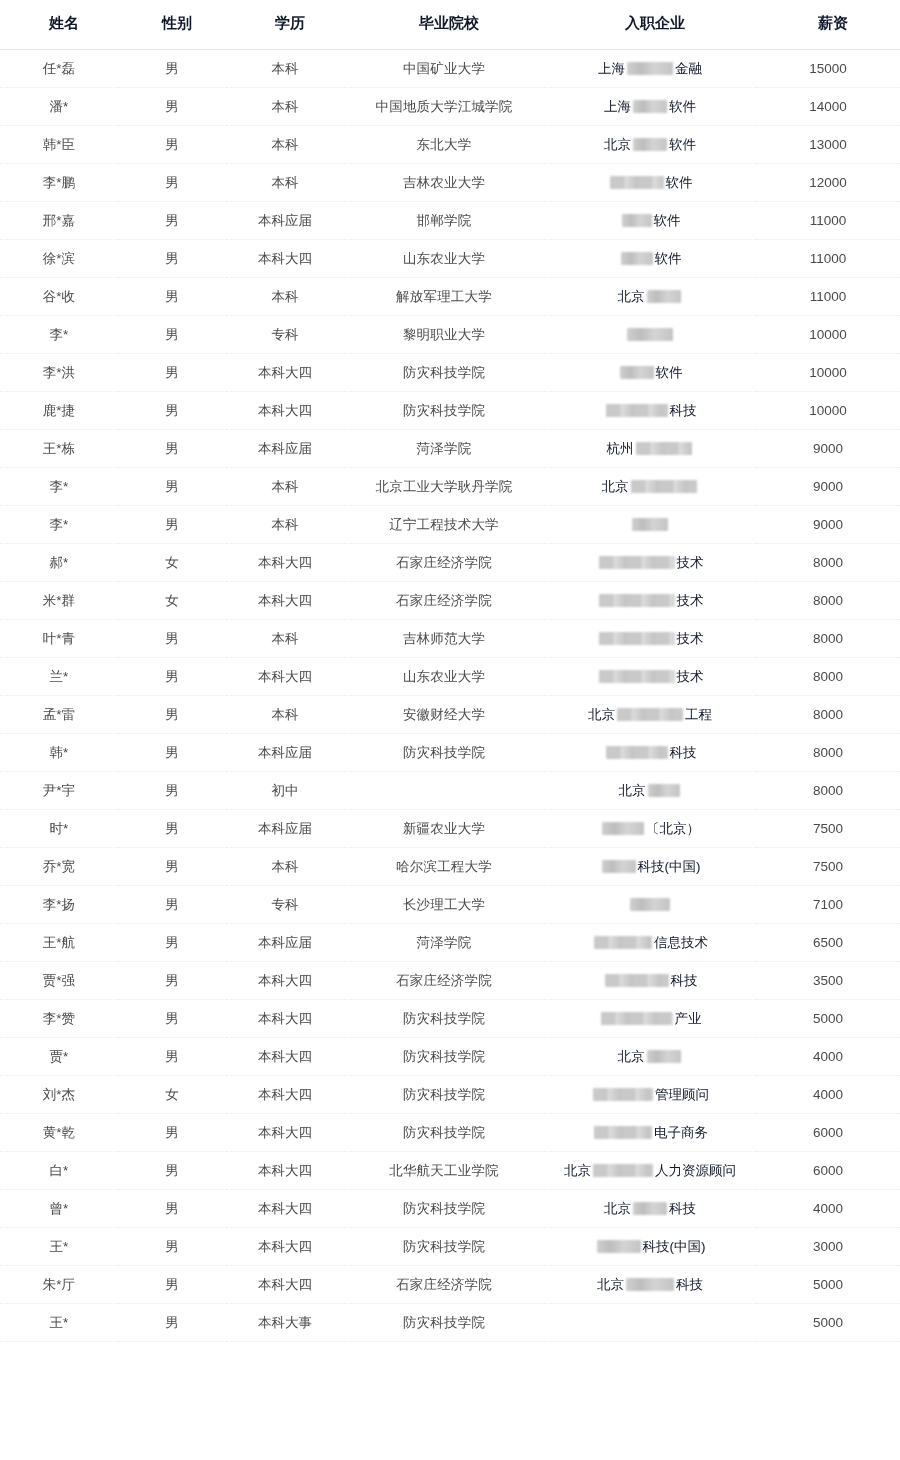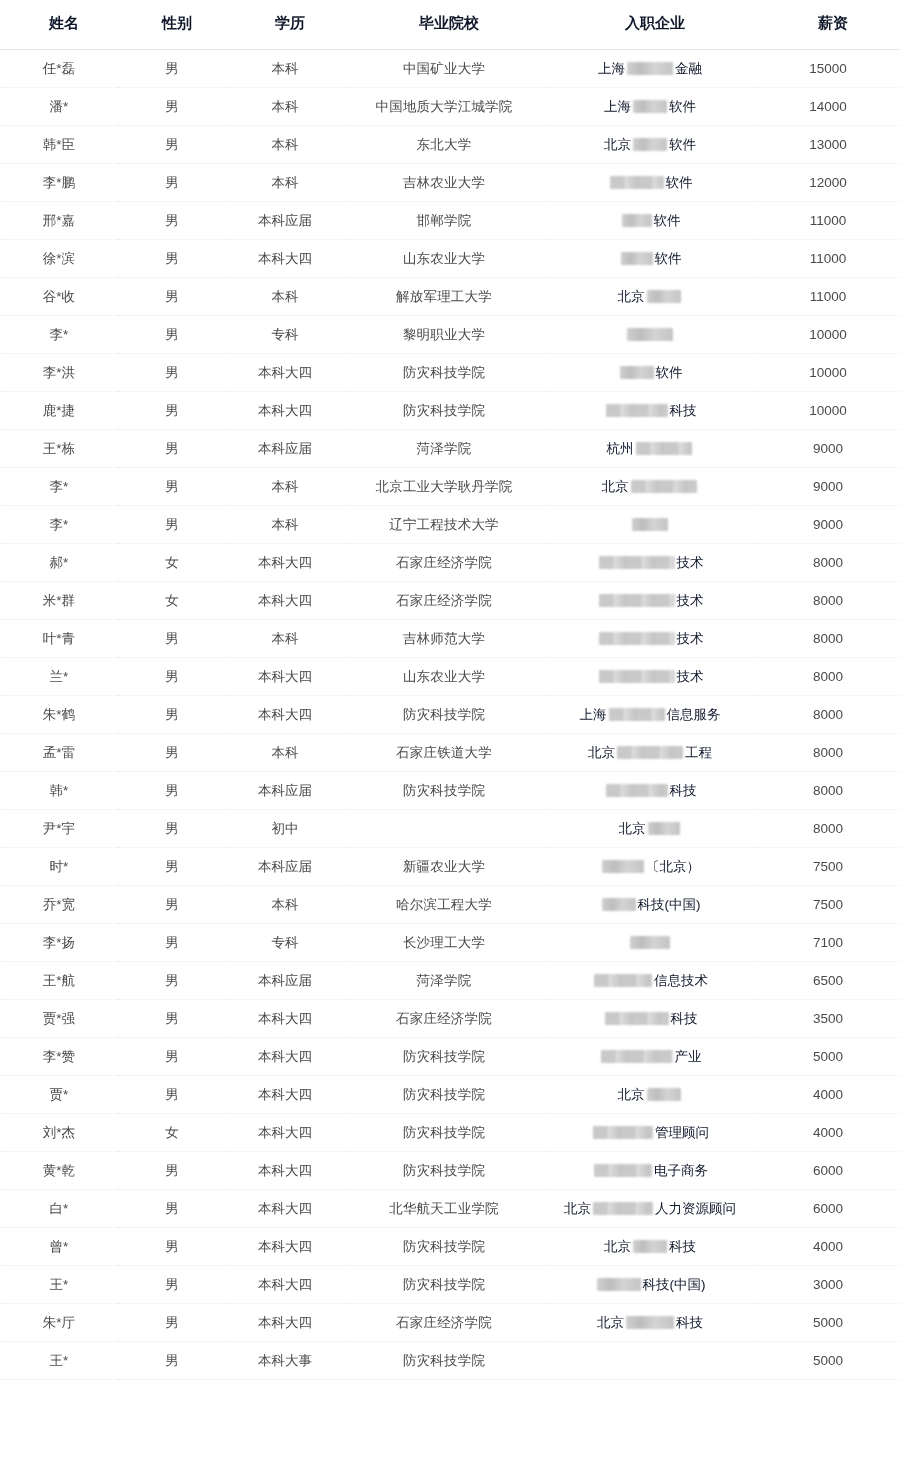--- a/index.html
+++ b/index.html
@@ -498,54 +498,30 @@
               <span class="redact seg2" style="width: 76px;"></span>
               <span class="company-post">技术</span>
             </div>
           </td>
           <td class="cell-salary">
             <div class="salary-cell">8000</div>
           </td>
         </tr>
         <tr>
           <td class="cell-name">
-            <div class="name-cell">朱*鹤</div>
-          </td>
-          <td class="cell-gender">
-            <div class="gender-cell">男</div>
-          </td>
-          <td class="cell-edu">
-            <div class="edu-cell">本科大四</div>
-          </td>
-          <td class="cell-school">
-            <div class="school-cell">防灾科技学院</div>
-          </td>
-          <td>
-            <div class="company-cell">
-              <span class="company-pre">上海</span>
-              <span class="redact seg2" style="width: 56px;"></span>
-              <span class="company-post">信息服务</span>
-            </div>
-          </td>
-          <td class="cell-salary">
-            <div class="salary-cell">8000</div>
-          </td>
-        </tr>
-        <tr>
-          <td class="cell-name">
             <div class="name-cell">孟*雷</div>
           </td>
           <td class="cell-gender">
             <div class="gender-cell">男</div>
           </td>
           <td class="cell-edu">
             <div class="edu-cell">本科</div>
           </td>
           <td class="cell-school">
-            <div class="school-cell">石家庄铁道大学</div>
+            <div class="school-cell">安徽财经大学</div>
           </td>
           <td>
             <div class="company-cell">
               <span class="company-pre">北京</span>
               <span class="redact seg2" style="width: 66px;"></span>
               <span class="company-post">工程</span>
             </div>
           </td>
           <td class="cell-salary">
             <div class="salary-cell">8000</div>

